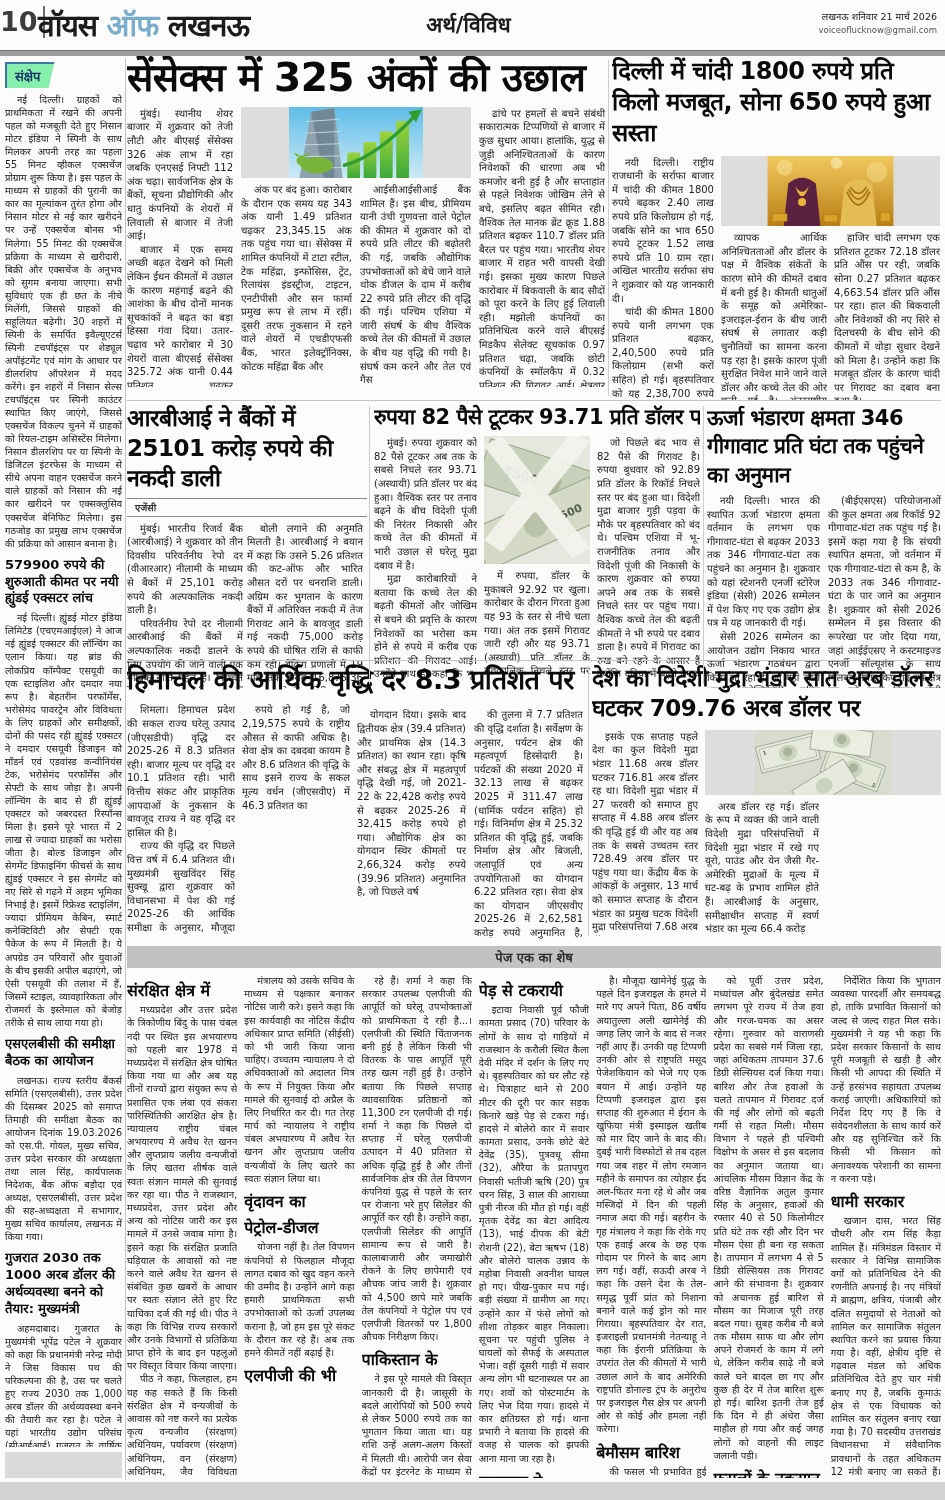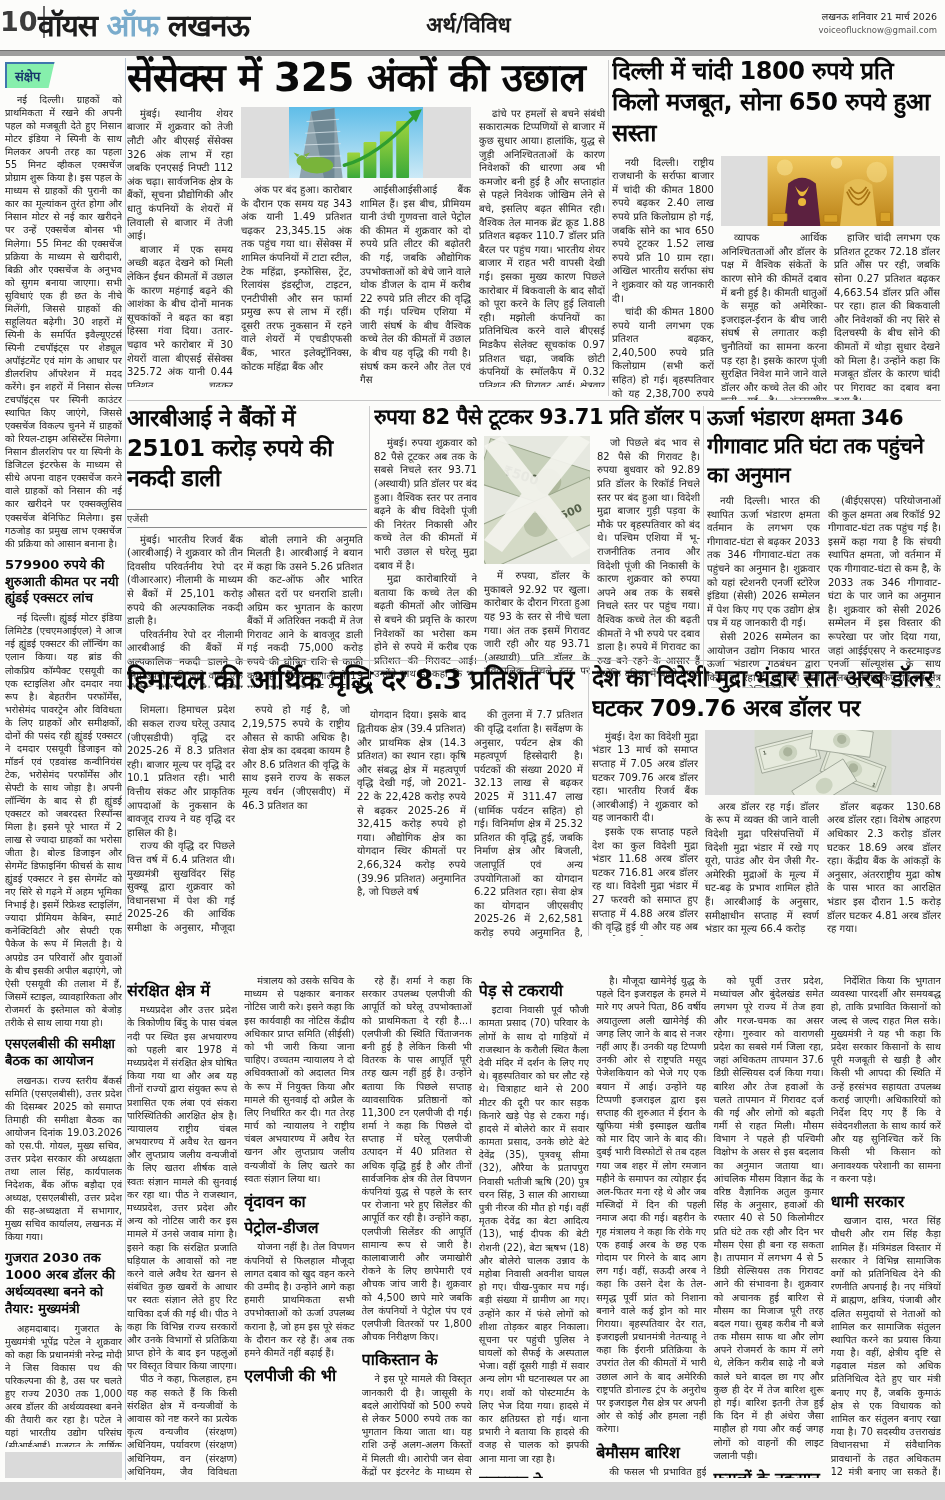--- a/index.html
+++ b/index.html
@@ -24,21 +24,21 @@
   .brief .para{font-size:9.6px;line-height:1.36;text-align:justify;text-indent:12px}
   .sidebar-ad{position:absolute;left:5px;top:1452px;width:117px;height:26px;background:#dadada}
   .v-sep{position:absolute;left:125px;top:58px;width:1px;height:1422px;background:#b9c6d6}
 
   
   .headline{font-weight:bold;color:#0a0a0a;letter-spacing:-.5px}
   .para{font-size:10px;line-height:1.36;text-align:justify;text-indent:13px}
   .cols{display:flex}
   .col{overflow:hidden}
   .photo{display:block;background:#ddd}
-  .byline-bar{display:flex;align-items:center;border-top:1px solid #8a8a8a;border-bottom:1px solid #8a8a8a;font-size:9.5px;font-weight:normal;color:#333;padding:2px 0;margin:15px 0 5px}
+  .byline-bar{display:flex;align-items:center;border-top:1px solid #8a8a8a;border-bottom:1px solid #8a8a8a;font-size:9.5px;font-weight:bold;color:#333;padding:2px 8px;margin:4px 0 5px}
 
   
   .sensex{position:absolute;left:127px;top:56px;width:478px;height:344px;overflow:hidden}
   .sensex .headline{font-size:39px;line-height:1.15;white-space:nowrap}
   .sensex .cols{gap:8px;margin-top:6px;height:280px}
   
   .silver{position:absolute;left:612px;top:56px;width:329px;height:344px;overflow:hidden}
   .silver .headline{font-size:24px;line-height:1.3}
   .silver .cols{gap:7px;margin-top:6px;height:266px}
   
@@ -336,21 +336,20 @@
             </div>
         </div>
       </div>
     </div>
   </div>
 
   <div class="forex">
     <div class="headline">देश का विदेशी मुद्रा भंडार सात अरब डॉलर घटकर 709.76 अरब डॉलर पर</div>
     <div class="cols">
       <div class="col" style="width:106px">
-          <p class="para">मुंबई। देश का विदेशी मुद्रा भंडार 13 मार्च को समाप्त सप्ताह में 7.05 अरब डॉलर घटकर 709.76 अरब डॉलर रहा। भारतीय रिजर्व बैंक (आरबीआई) ने शुक्रवार को यह जानकारी दी।</p>
           <p class="para">इसके एक सप्ताह पहले देश का कुल विदेशी मुद्रा भंडार 11.68 अरब डॉलर घटकर 716.81 अरब डॉलर रह था। विदेशी मुद्रा भंडार में 27 फरवरी को समाप्त हुए सप्ताह में 4.88 अरब डॉलर की वृद्धि हुई थी और यह अब तक के सबसे उच्चतम स्तर 728.49 अरब डॉलर पर पहुंच गया था। केंद्रीय बैंक के आंकड़ों के अनुसार, 13 मार्च को समाप्त सप्ताह के दौरान भंडार का प्रमुख घटक विदेशी मुद्रा परिसंपत्तियां 7.68 अरब डॉलर घटकर 555.57</p>
         </div>
       <div class="midstack" style="width:236px">
         <svg class="photo" width="236" height="112" viewBox="0 0 236 112">
           <rect width="236" height="112" fill="#d7dccf"></rect>
           <g>
             <g transform="rotate(-14 60 40)">
                 <rect x="6" y="16" width="104" height="46" fill="#e6eadd" stroke="#7d8577"></rect>
                 <rect x="11" y="21" width="94" height="36" fill="none" stroke="#9aa38f"></rect>
                 <ellipse cx="58" cy="39" rx="16" ry="14" fill="#cbd3bf"></ellipse>
@@ -372,28 +371,26 @@
                 <rect x="98" y="-4" width="104" height="44" fill="#eaeee1" stroke="#7d8577"></rect>
                 <ellipse cx="150" cy="18" rx="15" ry="13" fill="#cbd3bf"></ellipse>
                 <circle cx="150" cy="16" r="8" fill="#aab39c"></circle>
               </g>
           </g>
         </svg>
         <div class="cols" style="gap:8px;flex:1">
           <div class="col" style="width:114px">
               <p class="para">अरब डॉलर रह गई। डॉलर के रूप में व्यक्त की जाने वाली विदेशी मुद्रा परिसंपत्तियों में विदेशी मुद्रा भंडार में रखे गए यूरो, पाउंड और येन जैसी गैर-अमेरिकी मुद्राओं के मूल्य में घट-बढ़ के प्रभाव शामिल होते हैं। आरबीआई के अनुसार, समीक्षाधीन सप्ताह में स्वर्ण भंडार का मूल्य 66.4 करोड़</p>
             </div>
-          <div class="col" style="width:114px">
-              <p class="para">डॉलर बढ़कर 130.68 अरब डॉलर रहा। विशेष आहरण अधिकार 2.3 करोड़ डॉलर घटकर 18.69 अरब डॉलर रहा। केंद्रीय बैंक के आंकड़ों के अनुसार, अंतरराष्ट्रीय मुद्रा कोष के पास भारत का आरक्षित भंडार इस दौरान 1.5 करोड़ डॉलर घटकर 4.81 अरब डॉलर रह गया।</p>
-            </div>
-        </div>
-      </div>
-    </div>
-  </div>
-
+        </div>
+      </div>
+    </div>
+  </div>
+
+  <div class="pageone-band">पेज एक का शेष</div>
   <div class="bottom">
     <div class="bcol">
         <h4 class="subhead">संरक्षित क्षेत्र में</h4>
         <p class="para">मध्यप्रदेश और उत्तर प्रदेश के त्रिकोणीय बिंदु के पास चंबल नदी पर स्थित इस अभयारण्य को पहली बार 1978 में मध्यप्रदेश में संरक्षित क्षेत्र घोषित किया गया था और अब यह तीनों राज्यों द्वारा संयुक्त रूप से प्रशासित एक लंबा एवं संकरा पारिस्थितिकी आरक्षित क्षेत्र है। न्यायालय राष्ट्रीय चंबल अभयारण्य में अवैध रेत खनन और लुप्तप्राय जलीय वन्यजीवों के लिए खतरा शीर्षक वाले स्वतः संज्ञान मामले की सुनवाई कर रहा था। पीठ ने राजस्थान, मध्यप्रदेश, उत्तर प्रदेश और अन्य को नोटिस जारी कर इस मामले में उनसे जवाब मांगा है। इसने कहा कि संरक्षित प्रजाति घड़ियाल के आवासों को नष्ट करने वाले अवैध रेत खनन से संबंधित कुछ खबरों के आधार पर स्वतः संज्ञान लेते हुए रिट याचिका दर्ज की गई थी। पीठ ने कहा कि विभिन्न राज्य सरकारों और उनके विभागों से प्रतिक्रिया प्राप्त होने के बाद इन पहलुओं पर विस्तृत विचार किया जाएगा।</p>
         <p class="para">पीठ ने कहा, फिलहाल, हम यह कह सकते हैं कि किसी संरक्षित क्षेत्र में वन्यजीवों के आवास को नष्ट करने का प्रत्येक कृत्य वन्यजीव (संरक्षण) अधिनियम, पर्यावरण (संरक्षण) अधिनियम, वन (संरक्षण) अधिनियम, जैव विविधता अधिनियम और भारतीय वन अधिनियम के साथ-साथ अन्य कानूनों के तहत अपराध माना जाएगा। इसने कहा कि राज्य सरकारों और विभागों से जवाब मिलने के बाद पीठ उचित और विस्तृत निर्देश जारी करेगी। पीठ ने कहा, रजिस्ट्री को निर्देश दिया जाता है कि वह राजस्थान, उत्तर प्रदेश और मध्यप्रदेश राज्यों को उनके प्रधान सचिवों के माध्यम से तथा पर्यावरण, वन और जलवायु परिवर्तन</p>
       </div>
     <div class="bcol">
         <p class="para">मंत्रालय को उसके सचिव के माध्यम से पक्षकार बनाकर नोटिस जारी करे। इसने कहा कि इस कार्यवाही का नोटिस केंद्रीय अधिकार प्राप्त समिति (सीईसी) को भी जारी किया जाना चाहिए। उच्चतम न्यायालय ने दो अधिवक्ताओं को अदालत मित्र के रूप में नियुक्त किया और मामले की सुनवाई दो अप्रैल के लिए निर्धारित कर दी। गत तेरह मार्च को न्यायालय ने राष्ट्रीय चंबल अभयारण्य में अवैध रेत खनन और लुप्तप्राय जलीय वन्यजीवों के लिए खतरे का स्वतः संज्ञान लिया था।</p>
         <h4 class="subhead">वृंदावन का</h4>
         <h4 class="subhead">पेट्रोल-डीजल</h4>

